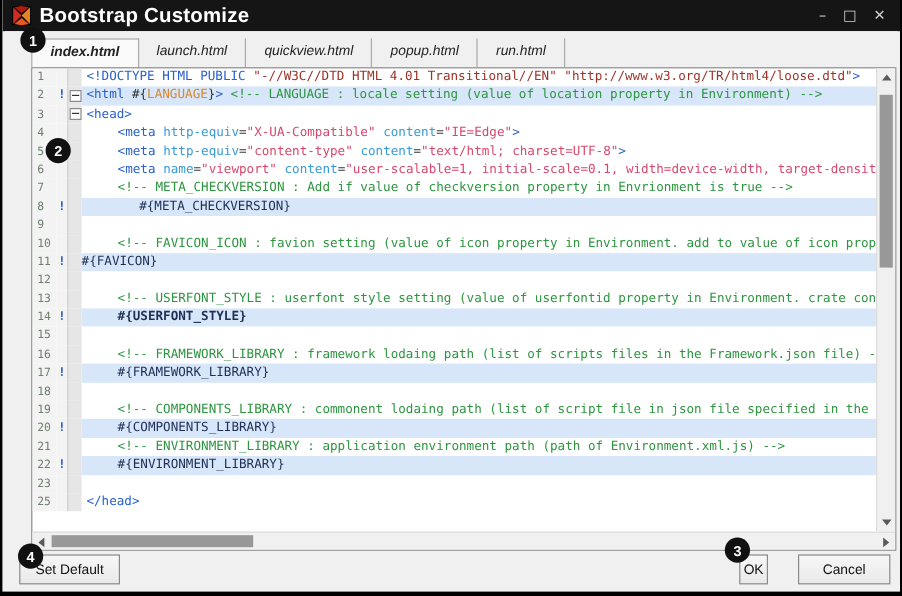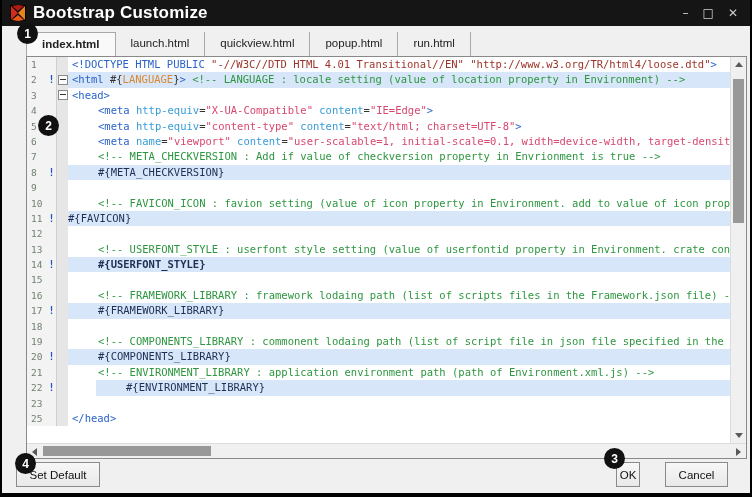--- a/index.html
+++ b/index.html
@@ -10,21 +10,21 @@
   .titlebar{position:relative;height:26px;background:#151515;display:flex;align-items:center;padding:0 8px;}
   .app-icon{width:16px;height:16px;margin-right:7px;flex:0 0 auto;}
   .title-text{color:#ffffff;font-size:17px;font-weight:600;letter-spacing:.2px;}
   .win-controls{margin-left:auto;display:flex;align-items:center;gap:14px;padding-right:4px;}
   .win-btn{color:#cfcfcf;font-size:12px;line-height:12px;cursor:default;font-family:"DejaVu Sans",sans-serif;}
   
   .body{position:absolute;left:2px;top:26px;right:2px;bottom:4px;background:#f0f0f0;}
   
   .tabbar{position:absolute;left:22px;top:6px;height:24px;display:flex;align-items:stretch;}
   .tab{padding:0 15px;line-height:23px;font-size:11.5px;color:#222;border-right:1px solid #a9a9a9;
-       background:transparent;white-space:nowrap;}
+       background:transparent;white-space:nowrap;font-style:italic;}
   .tab.active{font-weight:bold;background:#f9f9f9;border:1px solid #a9a9a9;border-bottom:none;}
   
   .editor-frame{position:absolute;left:22px;top:30px;width:721px;height:403px;box-sizing:border-box;
       border:1px solid #898989;background:#ffffff;}
   .lines{position:absolute;left:0;top:0;right:16px;height:386px;overflow:hidden;}
   .row{display:flex;height:15.4px;line-height:15.4px;font-family:"DejaVu Sans Mono",monospace;font-size:10.5px;}
   .ln{width:20px;flex:0 0 auto;background:#f3f3f3;color:var(--c-linenumber,#708070);
       font-size:9.5px;padding-left:4px;box-sizing:border-box;}
   .mk{width:9px;flex:0 0 auto;background:#f3f3f3;color:var(--c-bang,#2457c5);
       font-weight:bold;font-size:10px;text-align:center;}
@@ -51,21 +51,21 @@
   .hscroll{position:absolute;left:0;right:0;bottom:0;height:15px;background:#f0f0f0;border-top:1px solid #dcdcdc;box-sizing:border-box;}
   .hthumb{position:absolute;top:2px;bottom:2px;left:16px;width:168px;background:#989898;}
   .arr-left{left:5px;top:4px;border-top:4px solid transparent;border-bottom:4px solid transparent;border-right:5px solid #5a5a5a;}
   .arr-right{right:5px;top:4px;border-top:4px solid transparent;border-bottom:4px solid transparent;border-left:5px solid #5a5a5a;}
   
   .btn{position:absolute;top:436px;height:25px;box-sizing:border-box;border:1px solid #8a8a8a;
        background:linear-gradient(#f7f7f7,#e9e9e9);font-size:11.5px;color:#111;
        display:flex;align-items:center;justify-content:center;cursor:default;}
   .btn-setdefault{left:12px;width:84px;}
   .btn-ok{left:612px;width:24px;}
-  .btn-cancel{left:661px;width:63px;}
+  .btn-cancel{left:661px;width:77px;}
   
   .callout{position:absolute;width:21px;height:21px;border-radius:50%;background:#111;color:#fff;
       font-size:12px;font-weight:bold;display:flex;align-items:center;justify-content:center;z-index:50;}
   .callout-1{left:13px;top:-3px;}
   .callout-2{left:34px;top:89px;}
   .callout-3{left:600px;top:422px;}
   .callout-4{left:11px;top:427px;}
 </style>
 </head>
 <body>
@@ -143,21 +143,21 @@
           <div class="row">
             <div class="ln">7</div>
             <div class="mk"></div>
             <div class="fd"></div>
             <div class="code" style="padding-left: 30px;"><span class="sg-comment">&lt;!-- META_CHECKVERSION : Add if value of checkversion property in Envrionment is true --&gt;</span></div>
           </div>
           <div class="row">
             <div class="ln">8</div>
             <div class="mk">!</div>
             <div class="fd"></div>
-            <div class="code hl" style="padding-left: 30px;"><span class="sg-phx">#{META_CHECKVERSION}</span></div>
+            <div class="code hl" style="padding-left: 48px;"><span class="sg-phx">#{META_CHECKVERSION}</span></div>
           </div>
           <div class="row">
             <div class="ln">9</div>
             <div class="mk"></div>
             <div class="fd"></div>
             <div class="code" style="padding-left: 30px;"></div>
           </div>
           <div class="row">
             <div class="ln">10</div>
             <div class="mk"></div>
@@ -227,21 +227,21 @@
           <div class="row">
             <div class="ln">21</div>
             <div class="mk"></div>
             <div class="fd"></div>
             <div class="code" style="padding-left: 30px;"><span class="sg-comment">&lt;!-- ENVIRONMENT_LIBRARY : application environment path (path of Environment.xml.js) --&gt;</span></div>
           </div>
           <div class="row">
             <div class="ln">22</div>
             <div class="mk">!</div>
             <div class="fd"></div>
-            <div class="code hl" style="padding-left: 30px; margin-left: 28px;"><span class="sg-phx">#{ENVIRONMENT_LIBRARY}</span></div>
+            <div class="code hl" style="padding-left: 30px;"><span class="sg-phx">#{ENVIRONMENT_LIBRARY}</span></div>
           </div>
           <div class="row">
             <div class="ln">23</div>
             <div class="mk"></div>
             <div class="fd"></div>
             <div class="code" style="padding-left: 30px;"></div>
           </div>
           <div class="row">
             <div class="ln">25</div>
             <div class="mk"></div>

